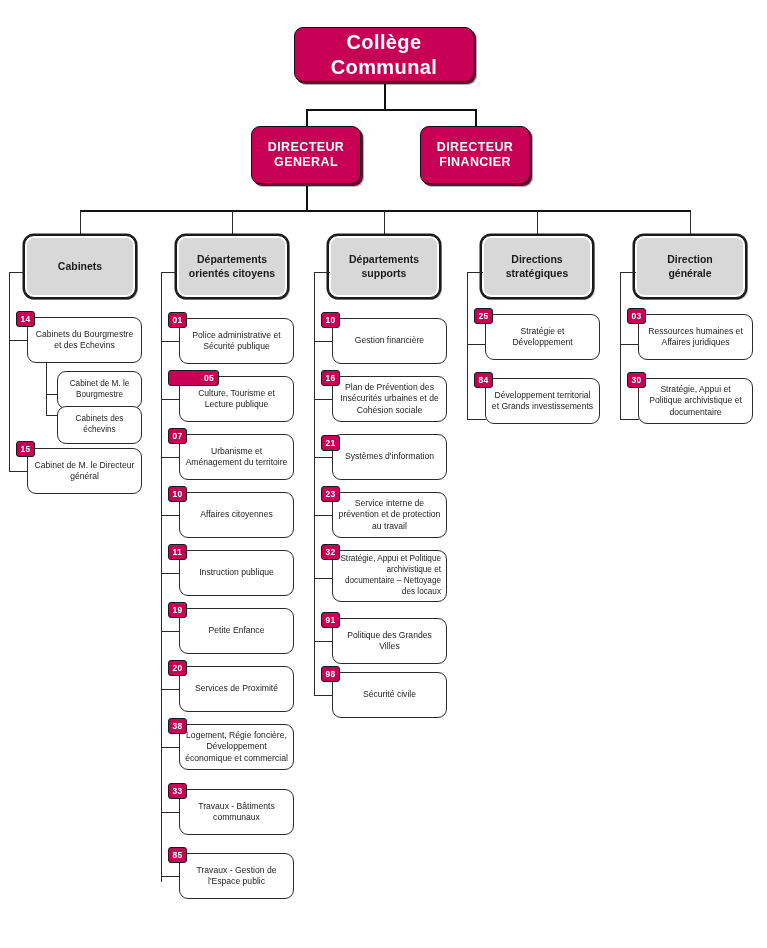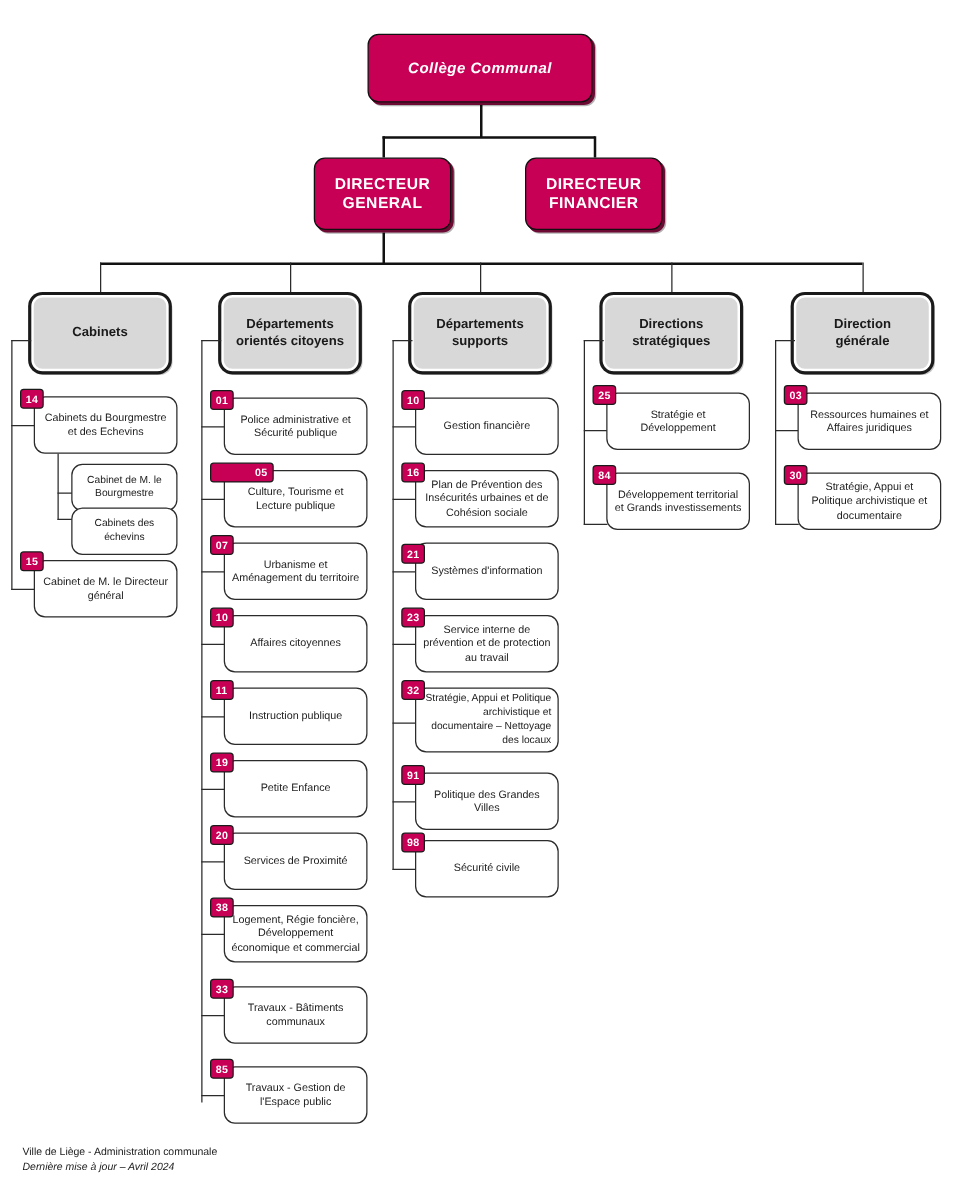--- a/index.html
+++ b/index.html
@@ -20,21 +20,21 @@
   .pink{
     background:#C80055;
     border:1.5px solid #111111;
     border-radius:9px;
     color:#ffffff;
     font-weight:bold;
     letter-spacing:.4px;
     box-shadow:2px 2px 0 #6d0a33, 3px 3px 0 rgba(0,0,0,.30);
   }
   .pink .inner{line-height:1.22;}
-  #college{font-size:12px;font-style:italic;}
+  #college{font-size:20px;}
   .director{font-size:12.5px;}
 
   
   .gray{
     background:#d8d8d8;
     border:1.5px solid #1a1a1a;
     border-radius:10px;
     font-size:10.5px;
     font-weight:bold;
     line-height:1.25;
@@ -302,18 +302,14 @@
   <div class="node leaf" style="left:638px;top:314px;width:115px;height:46px;">
     <span>Ressources humaines et Affaires juridiques</span>
   </div>
 
   <div class="ln h" style="left:620px;top:419px;width:19px;"></div>
   <div class="badge" style="left:627px;top:372px;">30</div>
   <div class="node leaf" style="left:638px;top:378px;width:115px;height:46px;">
     <span>Stratégie, Appui et Politique archivistique et documentaire</span>
   </div>
 
-  <div id="footer">
-    <div>Ville de Liège - Administration communale</div>
-    <div class="it">Dernière mise à jour – Avril 2024</div>
-  </div>
 
 </div>
 
 </body></html>

